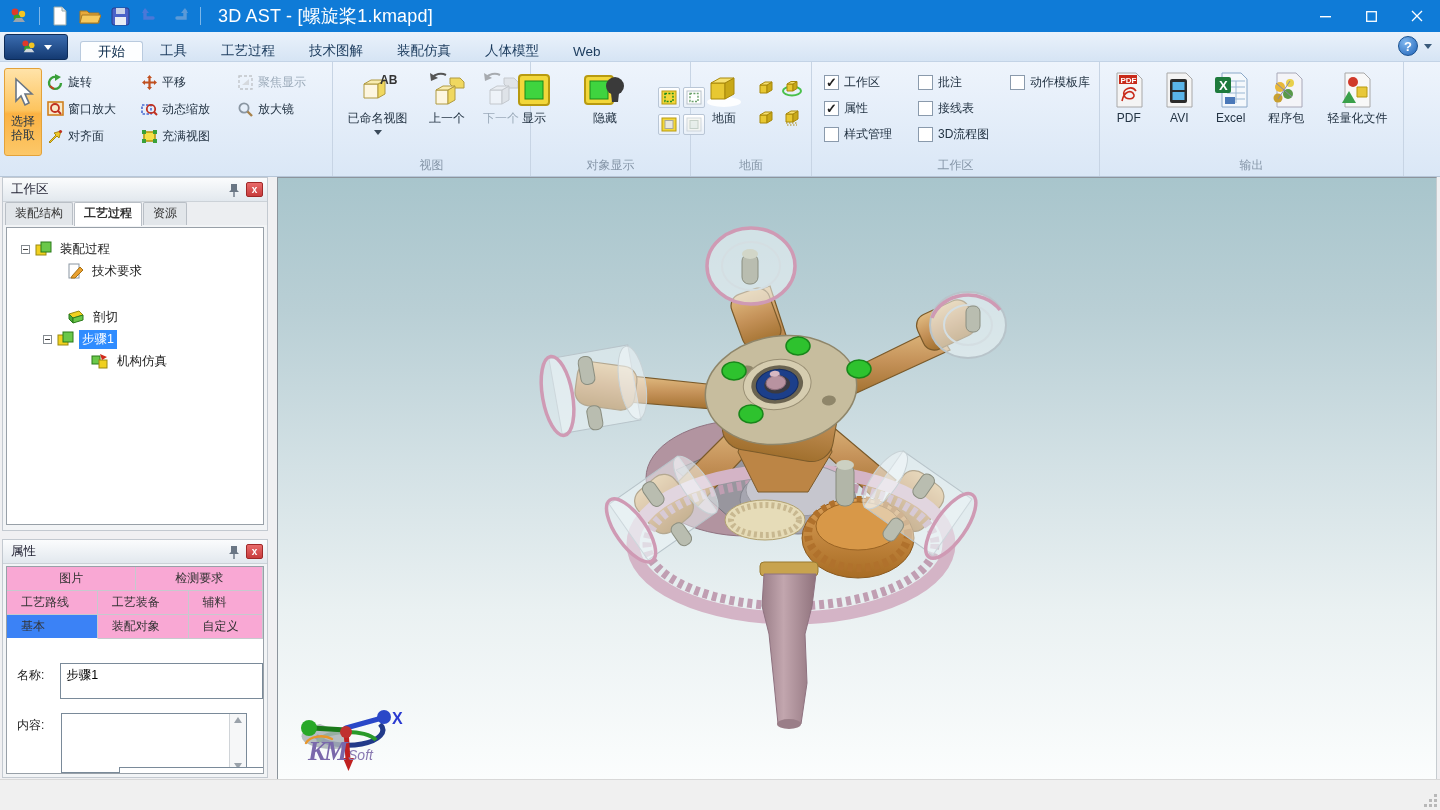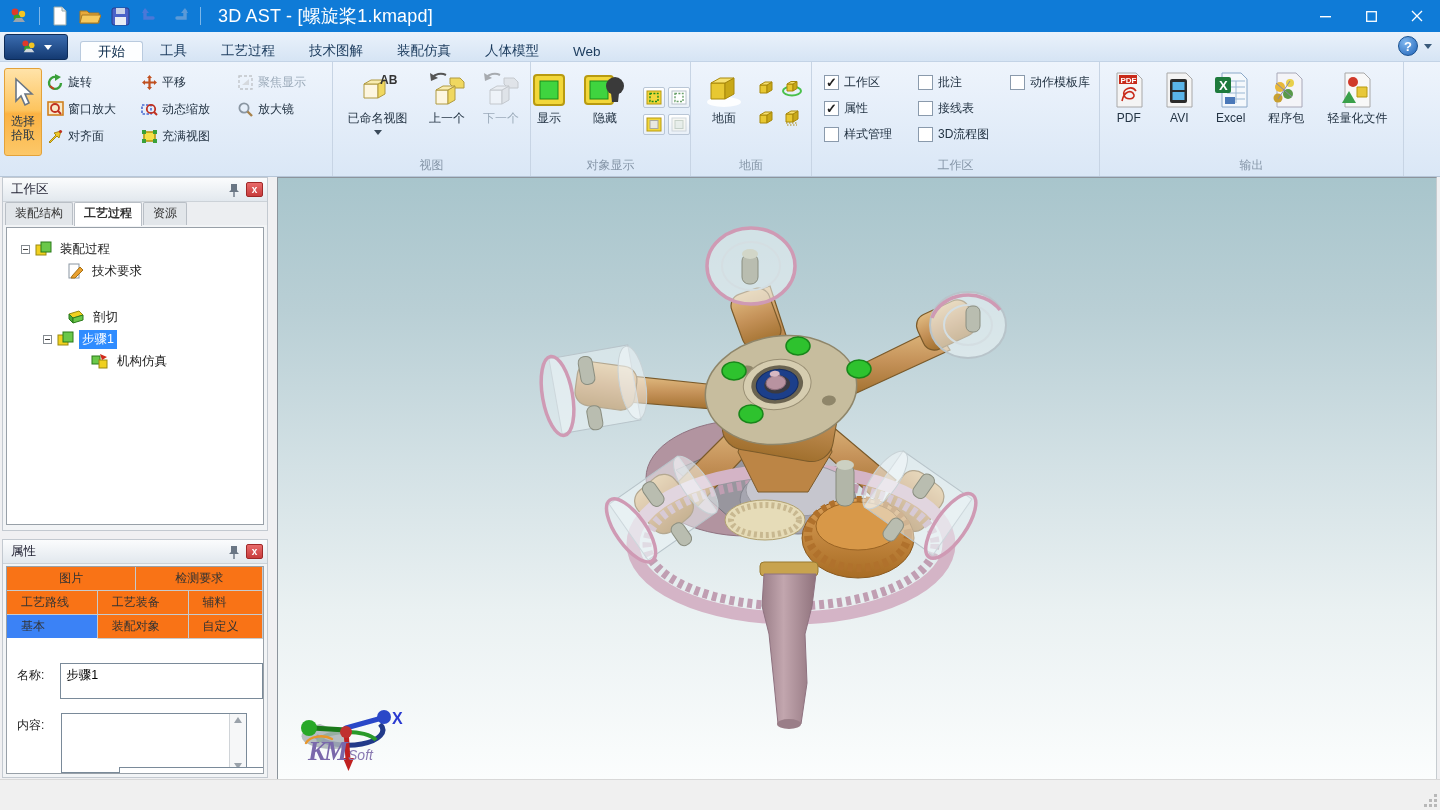--- a/index.html
+++ b/index.html
@@ -76,21 +76,21 @@
   .trow { height:22px; display:flex; align-items:center; gap:5px; }
   .expander { width:9px; height:9px; border:1px solid #848a90; background:#fff; position:relative; flex:0 0 9px; }
   .expander::after { content:""; position:absolute; left:1px; right:1px; top:3px; height:1px; background:#444; }
   .tlabel { padding:1px 3px; }
   .tlabel.sel { background:#2f8cff; color:#fff; }
 
   .props-body { margin:2px 3px 3px 3px; background:#fff; border:1px solid #98a0a8; height:208px; position:relative; overflow:hidden; }
   .ptabs { display:grid; }
   .ptabs1 { grid-template-columns:1.02fr 1fr; }
   .ptabs2 { grid-template-columns:1fr 1fr 0.82fr; }
-  .ptab { height:24px; display:flex; align-items:center; justify-content:center; background:#f97316; border:1px solid #c6cace; border-width:0 1px 1px 0; font-size:12px; color:#333; }
+  .ptab { height:24px; display:flex; align-items:center; justify-content:center; background:#f9a8d4; border:1px solid #c6cace; border-width:0 1px 1px 0; font-size:12px; color:#333; }
   .ptabs2 .ptab { justify-content:flex-start; padding-left:14px; }
   .ptab.active { background:#3b82f6; border-bottom:1px solid #fff; font-weight:normal; }
   .pform { position:relative; padding:10px 0 0 0; }
   .frow { display:flex; margin:14px 0 0 10px; }
   .flabel { width:44px; padding-top:4px; color:#222; }
   .name-input { width:206px; height:36px; border:1px solid #7a8a99; resize:none; overflow:hidden; font-family:"Liberation Sans",sans-serif; font-size:12.5px; padding:3px 5px; outline:none; }
   .content-wrap { width:186px; height:60px; border:1px solid #7a8a99; display:flex; }
   .content-input { flex:1; border:none; resize:none; outline:none; font-family:"Liberation Sans",sans-serif; font-size:12.5px; padding:3px 5px; }
   .vsb { width:17px; border-left:1px solid #d0d4d8; display:flex; flex-direction:column; justify-content:space-between; align-items:center; padding:3px 0; background:#f6f7f8; }
   .arr-up { width:0; height:0; border-left:4px solid transparent; border-right:4px solid transparent; border-bottom:6px solid #9aa2aa; }
@@ -317,21 +317,21 @@
             <path d="M10 18 L22 18 L22 32 L10 32 Z" fill="#fdf6e0" stroke="#b09a40"></path>
             <path d="M22 18 L29 14 L29 28 L22 32 Z" fill="#f0d860" stroke="#b09a40"></path>
             <path d="M10 18 L17 14 L29 14 L22 18 Z" fill="#f8ecb0" stroke="#b09a40"></path>
           </svg>
       </span>
       <span>下一个</span>
     </div>
     <span class="rgroup-label">视图</span>
   </div>
 
-  <div class="rgroup" style="width:160px; justify-content:center; gap:9px;">
+  <div class="rgroup" style="width:160px; justify-content:center; gap:24px;">
     <div class="bigbtn" style="width:46px;">
       <span class="bicon">
         <svg width="36" height="36" viewBox="0 0 36 36">
             <rect x="3" y="3" width="30" height="30" rx="3" fill="#f2d73a" stroke="#b89a10" stroke-width="2"></rect>
             <rect x="9" y="9" width="18" height="18" fill="#3fd43f" stroke="#1a8a1a"></rect>
           </svg>
       </span>
       <span>显示</span>
     </div>
     <div class="bigbtn" style="width:50px;">

